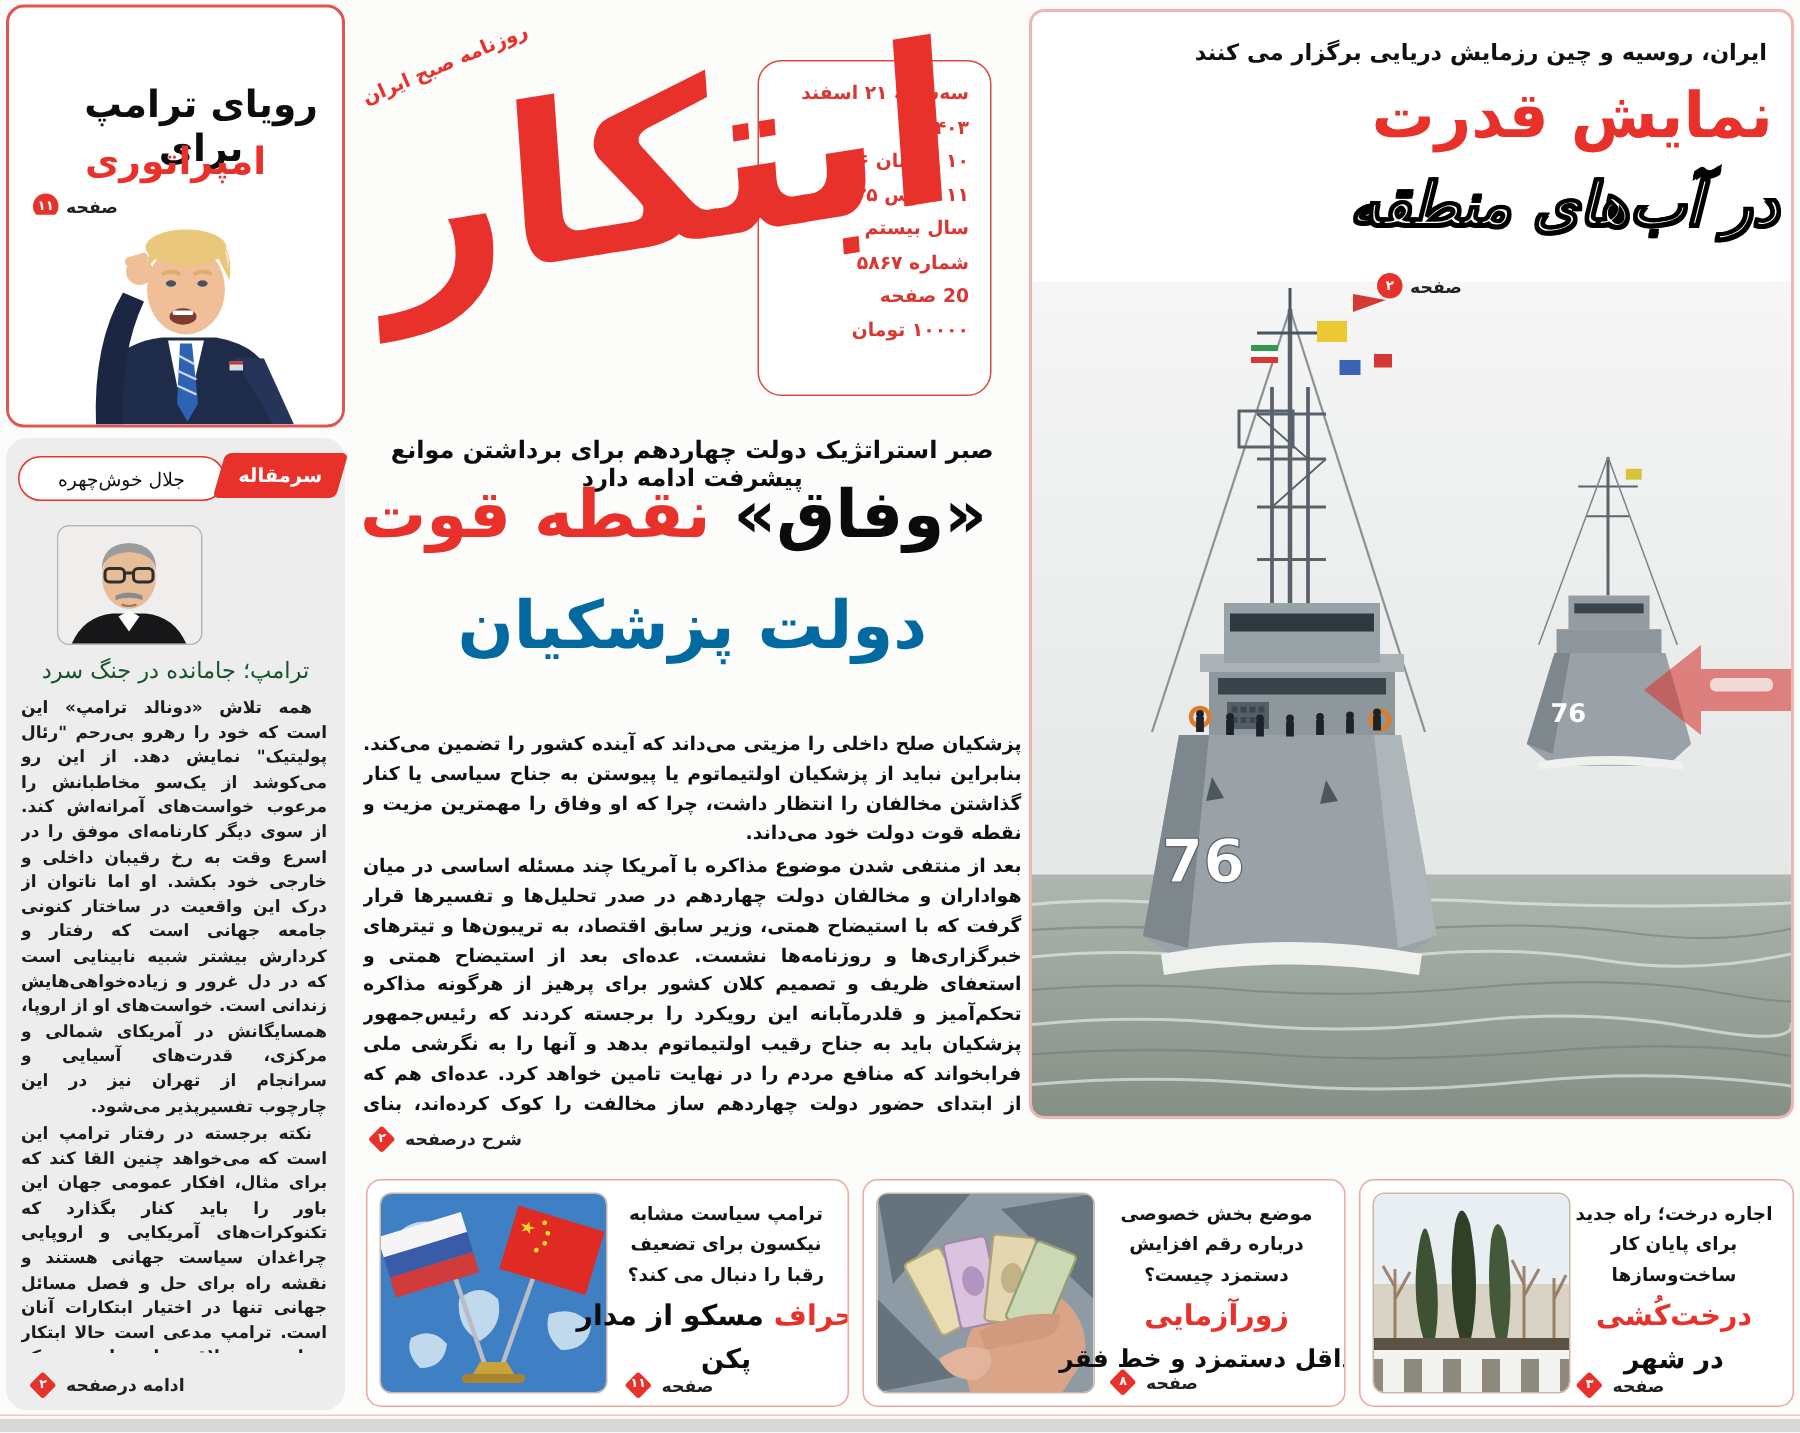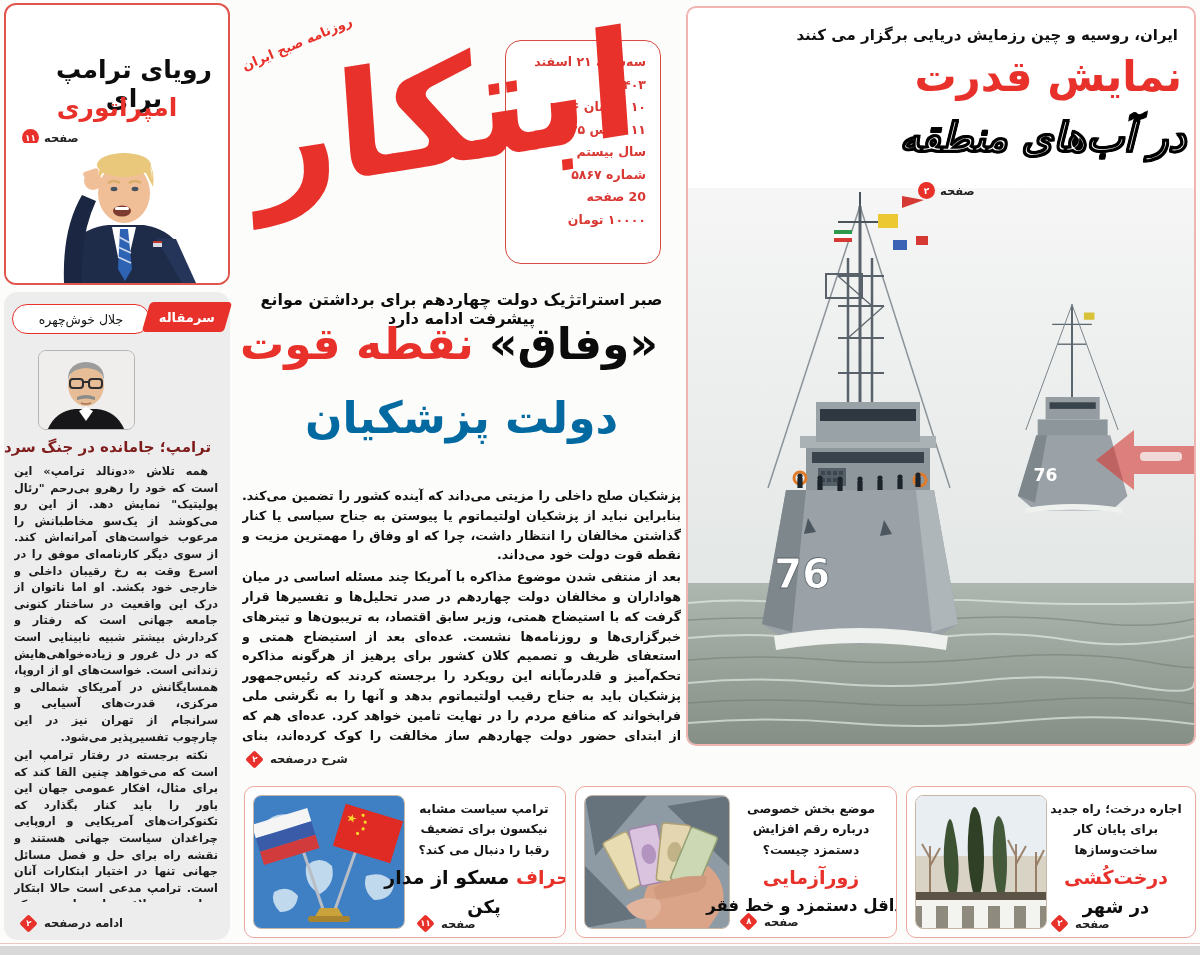--- a/index.html
+++ b/index.html
@@ -42,21 +42,21 @@
       text-shadow:-1px -1px 0 #000,1px -1px 0 #000,-1px 1px 0 #000,1px 1px 0 #000;font-style:italic;}
   .navy-pagerow{position:absolute;left:230px;top:174px;z-index:3;}
   .ships-photo{position:absolute;left:0;bottom:0;width:506px;height:556px;z-index:1;}
 
   
   .editorial{position:absolute;left:4px;top:292px;width:226px;height:648px;background:#ededed;border-radius:14px;}
   .ed-ribbon{position:absolute;top:10px;left:142px;width:82px;height:30px;background:var(--red);transform:skewX(-16deg);border-radius:4px;display:flex;align-items:center;justify-content:center;z-index:2;}
   .ed-ribbon span{transform:skewX(16deg);color:#fff;font-size:13px;font-weight:bold;}
   .ed-pill{position:absolute;top:12px;left:8px;width:138px;height:30px;background:#fff;border:1.5px solid var(--red);border-radius:16px;display:flex;align-items:center;justify-content:center;font-size:12.5px;font-weight:normal;color:#111;z-index:1;}
   .ed-photo{position:absolute;top:58px;left:34px;width:97px;height:80px;border:1px solid #b5b5b5;border-radius:8px;overflow:hidden;background:#f0efec;}
-  .ed-title{position:absolute;top:146px;left:0;right:0;text-align:left;font-size:15px;font-weight:bold;color:#7f1d1d;}
+  .ed-title{position:absolute;top:146px;left:0;right:0;text-align:center;font-size:15px;font-weight:normal;color:#14532d;}
   .ed-body{position:absolute;top:172px;left:10px;right:12px;height:438px;overflow:hidden;font-size:11.3px;font-weight:bold;color:#1c1c1c;text-align:justify;line-height:16.6px;}
   .ed-body p{margin-bottom:2px;text-indent:10px;}
   .ed-continue{position:absolute;bottom:10px;left:14px;}
 
   
   .main-article{position:absolute;left:240px;top:290px;width:443px;height:488px;}
   .main-kicker{position:absolute;top:0;left:0;right:0;text-align:center;font-size:16px;font-weight:bold;color:#0d0d0d;}
   .main-head1{position:absolute;top:28px;left:0;right:0;text-align:left;font-size:44px;font-weight:bold;color:#0b0b0b;white-space:nowrap;}
   .main-head1 .red{color:var(--red);}
   .main-head2{position:absolute;top:102px;left:0;right:0;text-align:center;font-size:44px;font-weight:bold;color:#0369a1;}

